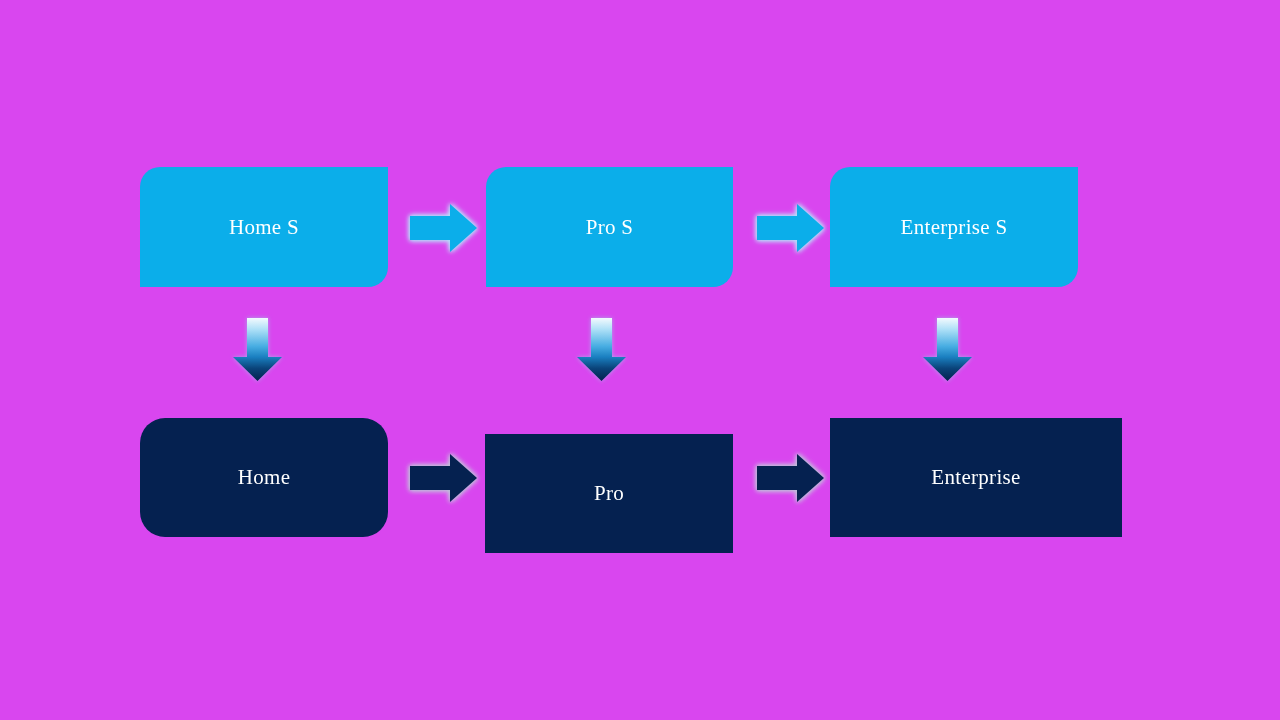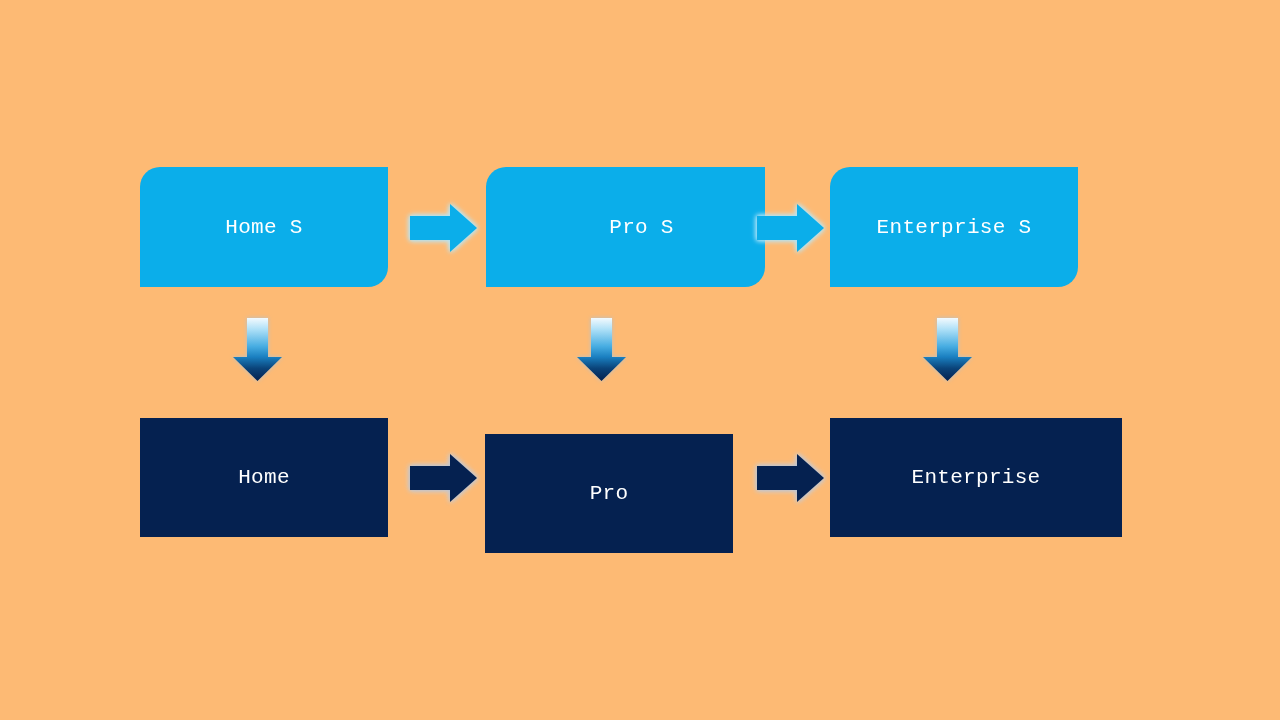--- a/index.html
+++ b/index.html
@@ -1,18 +1,18 @@
 <!DOCTYPE html>
 <html><head>
 <meta charset="utf-8">
 <style>
   html,body { margin:0; padding:0; background:#ffffff; }
   .canvas {
-    position:relative; width:1280px; height:720px; background:#fdba74;
-    overflow:hidden; font-family:Liberation Mono, monospace;
+    position:relative; width:1280px; height:720px; background:#d946ef;
+    overflow:hidden; font-family:Liberation Serif, serif;
   }
   .node {
     position:absolute; display:flex; align-items:center; justify-content:center;
     color:#ffffff; font-size:21px; letter-spacing:0.3px; text-align:center;
   }
   .node-top { background:#0BAEEA; border-radius:20px 0 20px 0; }
   .node-bottom { background:#052150; }
   .arrow { position:absolute; line-height:0; }
   .arrow svg { display:block; }
   .glow-blue  { filter: drop-shadow(0 0 2.5px #9FE0F9) drop-shadow(0 0 2px #CDEFFC); }
@@ -37,21 +37,21 @@
         <stop offset="0.62" stop-color="#1A7FC0"></stop>
         <stop offset="0.80" stop-color="#0A4379"></stop>
         <stop offset="1" stop-color="#04204E"></stop>
       </linearGradient>
     </defs>
   </svg>
 
   <div class="node node-top" style="left:140px; top:167px; width:248px; height:120px;">
     <span>Home S</span>
   </div>
-  <div class="node node-top" style="left:486px; top:167px; width:247px; height:120px;padding-left:32px;">
+  <div class="node node-top" style="left:486px; top:167px; width:247px; height:120px;">
     <span>Pro S</span>
   </div>
   <div class="node node-top" style="left:830px; top:167px; width:248px; height:120px;">
     <span>Enterprise S</span>
   </div>
 
   <div class="arrow glow-blue" style="left:410px; top:203px;">
     <svg width="68" height="50" viewBox="0 0 68 50">
       <polygon class="fill-blue" points="0,13 40,13 40,1 67,25 40,49 40,37 0,37"></polygon>
     </svg>
@@ -71,21 +71,21 @@
     <svg width="49" height="63" viewBox="0 0 49 63">
       <polygon class="fill-grad" points="14,0 35,0 35,39 49,39 24.5,63 0,39 14,39"></polygon>
     </svg>
   </div>
   <div class="arrow glow-soft" style="left:923px; top:318px;">
     <svg width="49" height="63" viewBox="0 0 49 63">
       <polygon class="fill-grad" points="14,0 35,0 35,39 49,39 24.5,63 0,39 14,39"></polygon>
     </svg>
   </div>
 
-  <div class="node node-bottom" style="left:140px; top:418px; width:248px; height:119px;">
+  <div class="node node-bottom" style="left:140px; top:418px; width:248px; height:119px;border-radius:25px;">
     <span>Home</span>
   </div>
   <div class="node node-bottom" style="left:485px; top:418px; width:248px; height:119px;margin-top:16px;">
     <span>Pro</span>
   </div>
   <div class="node node-bottom" style="left:830px; top:418px; width:292px; height:119px;">
     <span>Enterprise</span>
   </div>
 
   <div class="arrow glow-navy" style="left:410px; top:453px;">

